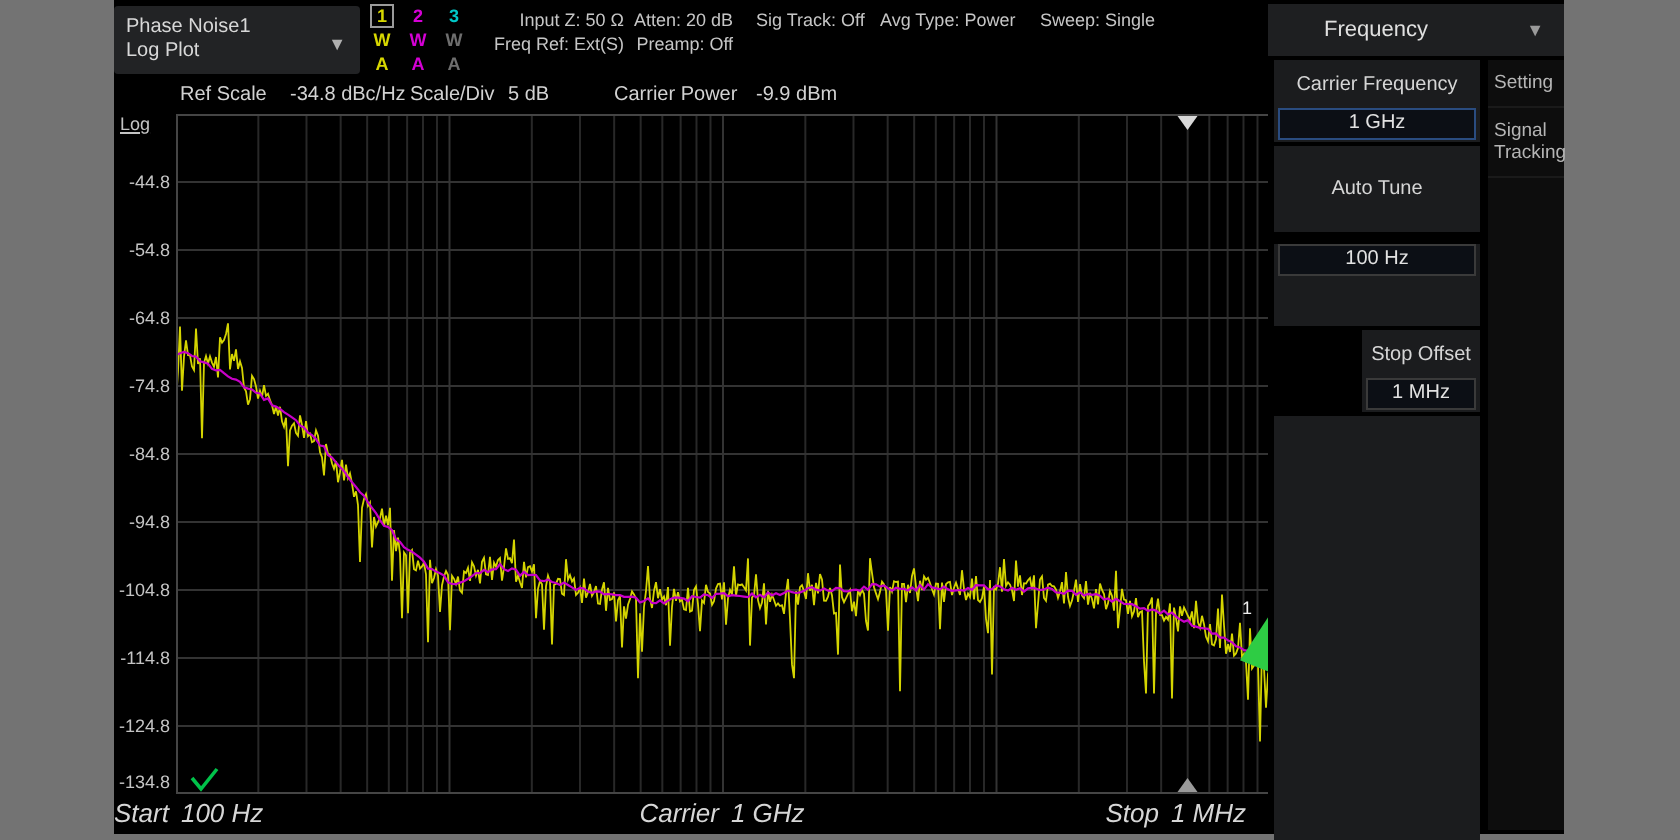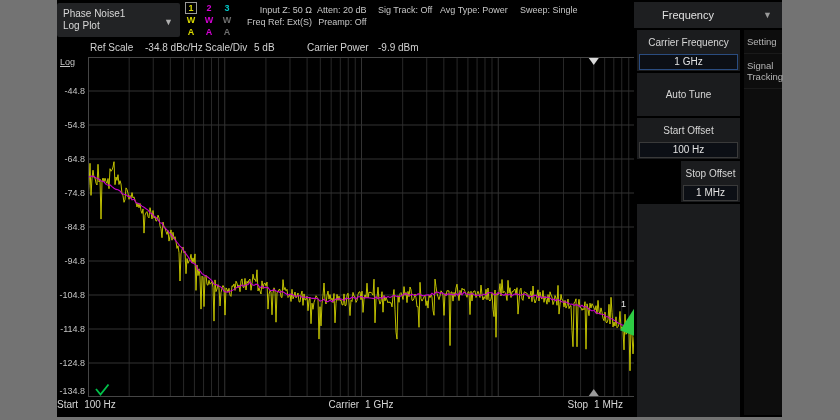--- a/index.html
+++ b/index.html
@@ -22,21 +22,21 @@
 
   .settings-row{position:absolute;left:0;top:40px;width:577px;height:17px;font-size:10px;color:#d2d2d2;}
   .settings-row span{position:absolute;top:2px;white-space:nowrap;}
   .marker-readout{position:absolute;right:0;top:2px;color:#d8d800;font-size:10px;white-space:nowrap;}
   .marker-readout b{font-weight:normal;margin-left:9px;}
 
   .log-label{position:absolute;left:3px;top:57px;font-size:9px;color:#c4c4c4;text-decoration:underline;}
   .ylabels div{position:absolute;width:28px;text-align:right;font-size:9px;color:#c4c4c4;}
   .plot-svg{position:absolute;left:31px;top:57px;background:#000;}
 
-  .xaxis-row{position:absolute;left:0;top:399px;width:578px;height:16px;font-size:10px;color:#d6d6d6;}
+  .xaxis-row{position:absolute;left:0;top:399px;width:578px;height:16px;font-size:13px;color:#d6d6d6;font-style:italic;}
   .xaxis-row .xl{position:absolute;left:0;}
   .xaxis-row .xc{position:absolute;left:304px;transform:translateX(-50%);text-align:right;}
   .xaxis-row .xr{position:absolute;right:12px;}
   .xaxis-row b{font-weight:normal;margin-left:6px;}
 
   
   .panel{position:absolute;left:577px;top:0;width:148px;height:417px;background:#000;}
   .panel-header{position:absolute;left:0;top:2px;width:148px;height:26px;background:#1e1f21;
     color:#e0e0e0;font-size:11px;cursor:pointer;}
   .panel-header .ttl{position:absolute;left:54px;top:7px;transform:translateX(-50%);}
@@ -198,21 +198,20 @@
       </div>
       <div class="menu-col" id="menuCol">
           <div class="mblock" style="height: 41px;">
             <span class="lbl">Carrier Frequency</span>
             <div class="vbox active">1 GHz</div>
           </div>
           <div class="mblock tall" style="height: 43px;">
             <span class="lbl">Auto Tune</span>
           </div>
           <div class="mblock" style="height: 41px;">
-            <span class="lbl">Start Offset</span>
             <div class="vbox">100 Hz</div>
           </div>
           <div class="mblock" style="height: 41px; margin-left: 44px;">
             <span class="lbl">Stop Offset</span>
             <div class="vbox">1 MHz</div>
           </div>
           <div class="mblock menu-filler"></div>
         </div>
       <div class="tabs-col" id="tabsCol">
           <div class="tab">Setting</div>

